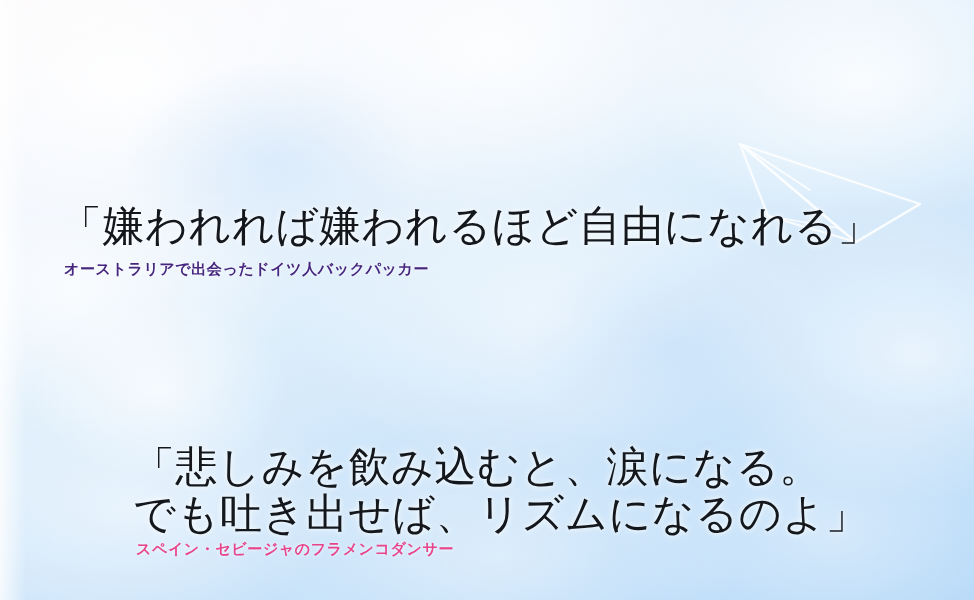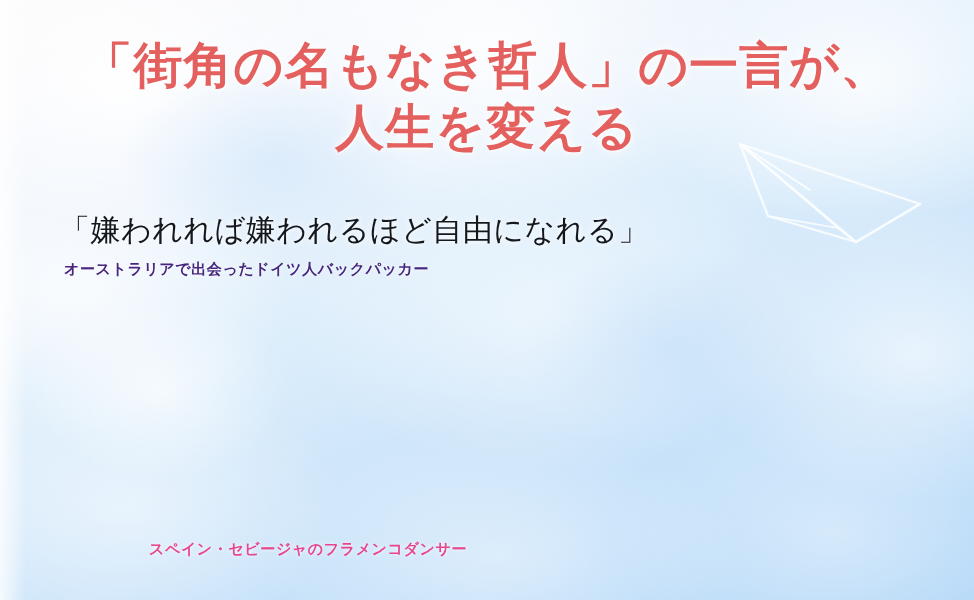--- a/index.html
+++ b/index.html
@@ -100,23 +100,23 @@
     letter-spacing: 1px;
     text-shadow: 0 0 6px rgba(255,255,255,.95),
                  0 0 14px rgba(255,255,255,.75),
                  1px 1px 0 rgba(255,255,255,.6);
     white-space: pre-line;
   }
 
   .quote {
     position: absolute;
     color: #14181d;
-    font-family: Liberation Serif, serif;
+    font-family: Liberation Mono, monospace;
     font-weight: normal;
-    font-size: 30px;
+    font-size: 42px;
     line-height: 47px;
     letter-spacing: 0.5px;
     white-space: pre-line;
     text-shadow: 0 0 5px rgba(255,255,255,.9), 0 0 10px rgba(255,255,255,.55);
   }
 
   .attrib {
     position: absolute;
     font-family: "DejaVu Sans", "Liberation Sans", sans-serif;
     font-weight: bold;
@@ -130,21 +130,21 @@
   
   #quote-1     { left: 60px;  top: 206px; }
   #attrib-1    { left: 64px;  top: 260px; color: #47267e; }
 
   
   #quote-2     { left: 311px; top: 307px; }
   #attrib-2    { left: 556px; top: 401px; color: #f0a928; }
 
   
   #quote-3     { left: 133px; top: 447px; }
-  #attrib-3    { left: 136px; top: 540px; color: #e8458c; margin-left: 13px; }
+  #attrib-3    { left: 136px; top: 540px; color: #e8458c; }
 </style>
 </head>
 <body>
 
 <div id="stage">
 
   <div class="edge-light"></div>
 
   <div class="cloud c1"></div>
   <div class="cloud c2"></div>
@@ -170,23 +170,23 @@
       <path d="M34 12 L104 58"></path>
     </g>
     <g fill="none" stroke="#ffffff" stroke-width="3.2" stroke-linejoin="round" stroke-linecap="round" opacity="0.28">
       <path d="M34 12 L214 72 L150 110 Z"></path>
       <path d="M34 12 L62 84 L150 110"></path>
     </g>
   </svg>
 
   <div id="content">
 
-    <div class="title">「街角の名もなき哲人」の一言が、
-人生を変える</div>
 
     <div class="quote" id="quote-1">「嫌われれば嫌われるほど自由になれる」</div>
     <div class="attrib" id="attrib-1">オーストラリアで出会ったドイツ人バックパッカー</div>
 
 
+    <div class="quote" id="quote-3">「悲しみを飲み込むと、涙になる。
+でも吐き出せば、リズムになるのよ」</div>
     <div class="attrib" id="attrib-3">スペイン・セビージャのフラメンコダンサー</div>
 
   </div>
 </div>
 
 </body></html>

